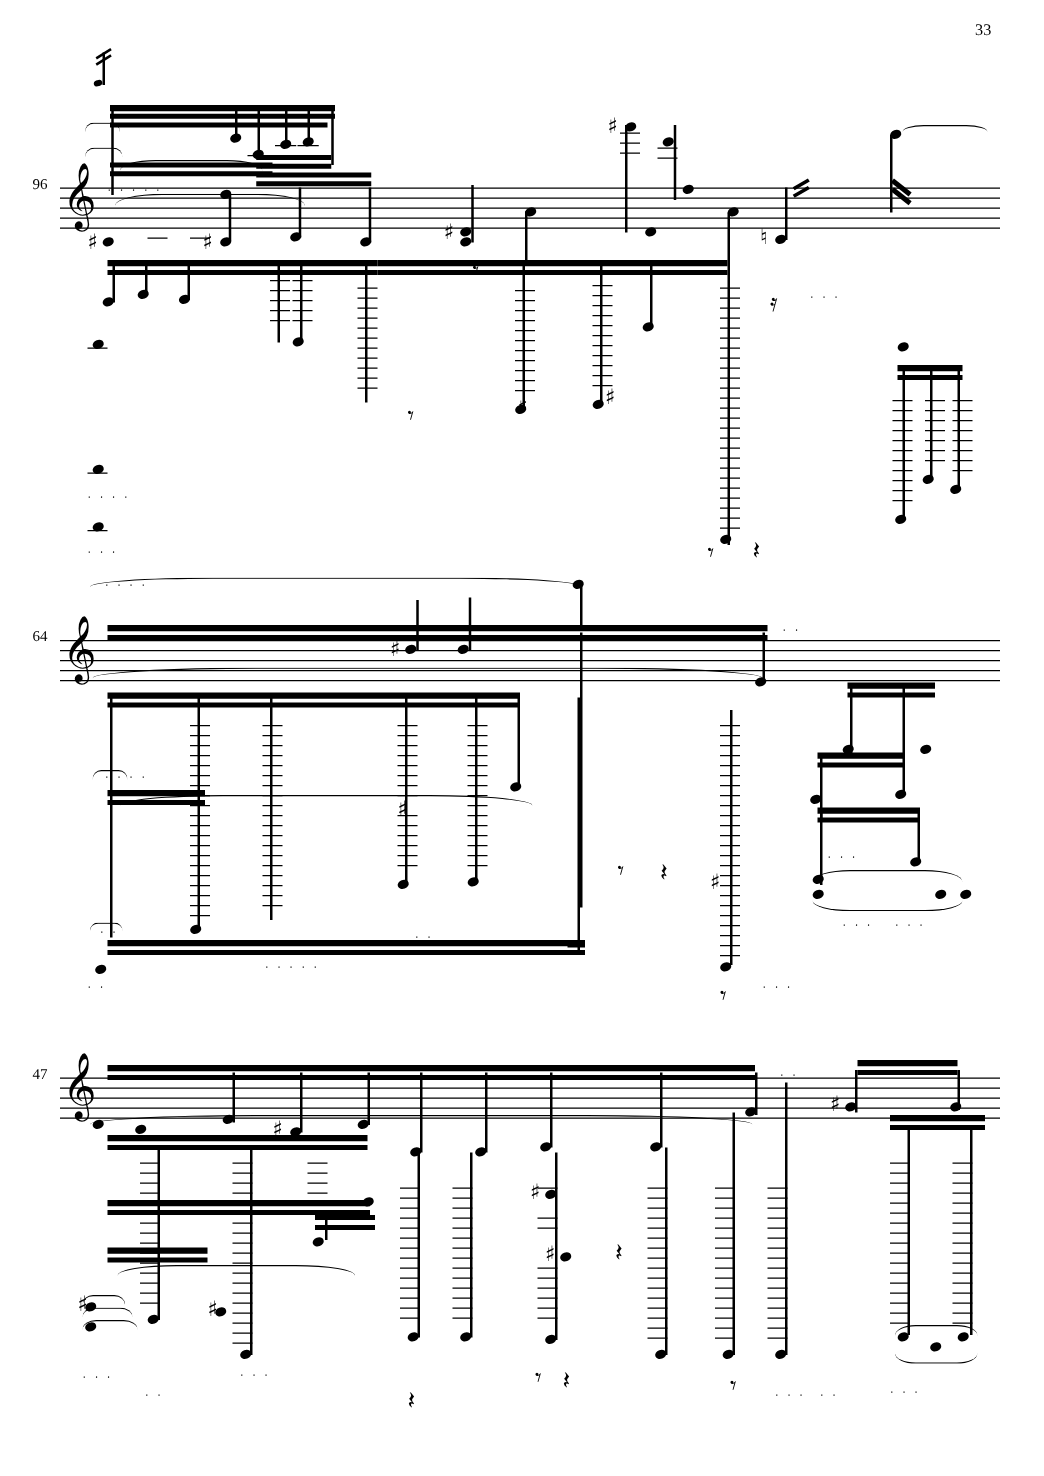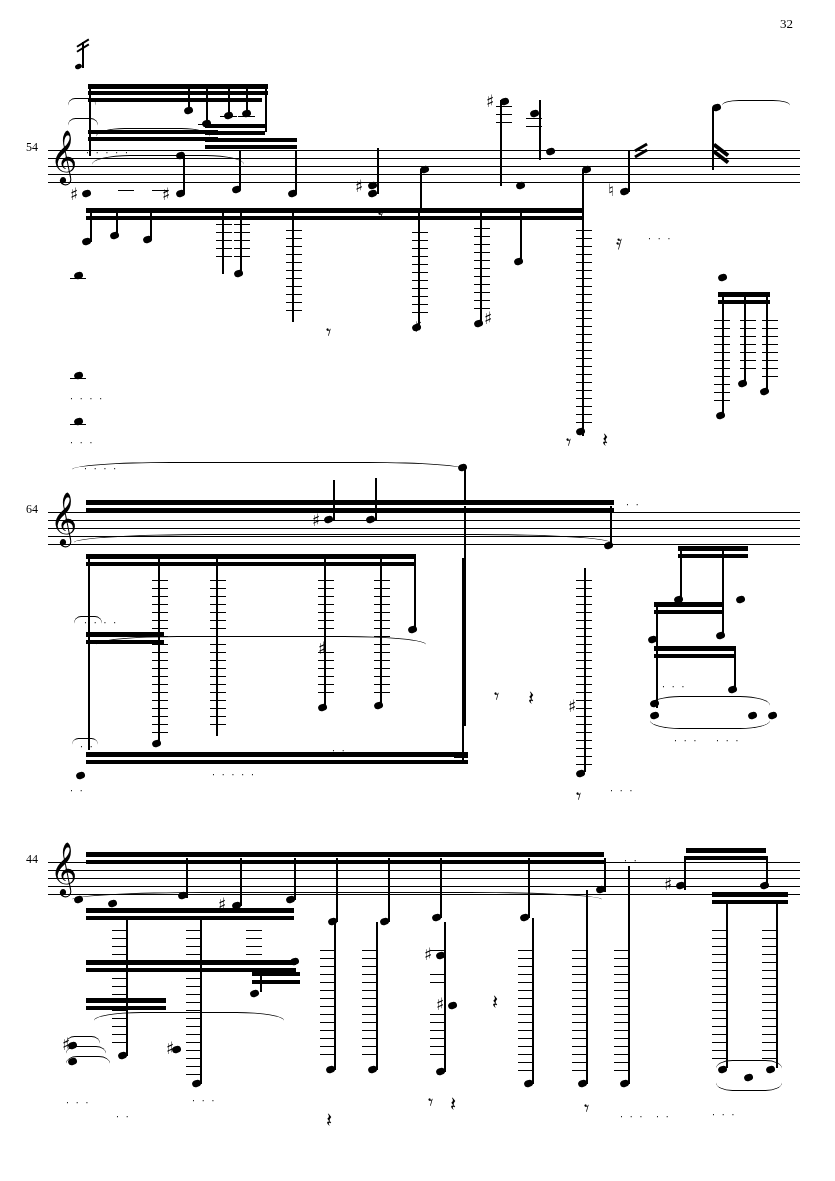--- a/index.html
+++ b/index.html
@@ -115,24 +115,24 @@
     font-size: 9px;
     letter-spacing: 2px;
     font-family: "DejaVu Sans", sans-serif;
   }
 </style>
 </head>
 <body>
 
 <div id="page">
 
-  <div class="page-number">32</div>
+  <div class="page-number">33</div>
 
   <div class="system" style="top:0;height:450px;">
-    <div class="measure-number" style="left:26px;top:140px;">54</div>
+    <div class="measure-number" style="left:26px;top:140px;">96</div>
 
     <div class="staff" style="top:150px;">
       <div class="staff-line" style="top:0px;left:48px;width:752px;"></div>
       <div class="staff-line" style="top:8px;left:48px;width:752px;"></div>
       <div class="staff-line" style="top:16px;left:48px;width:752px;"></div>
       <div class="staff-line" style="top:24px;left:48px;width:752px;"></div>
       <div class="staff-line" style="top:32px;left:48px;width:752px;"></div>
     </div>
     <div class="clef" style="left:50px;top:133px;">𝄞</div>
 
@@ -578,21 +578,21 @@
     <div class="rest" style="left:494px;top:236px;">𝄾</div>
     <div class="rest" style="left:528px;top:238px;">𝄽</div>
     <div class="rest" style="left:576px;top:336px;">𝄾</div>
     <div class="flagdots" style="left:610px;top:336px;">· · ·</div>
     <div class="flagdots" style="left:212px;top:320px;">· · · · ·</div>
     <div class="flagdots" style="left:332px;top:296px;">· ·</div>
     <div class="flagdots" style="left:626px;top:50px;">· ·</div>
   </div>
 
   <div class="system" style="top:830px;height:350px;">
-    <div class="measure-number" style="left:26px;top:22px;">44</div>
+    <div class="measure-number" style="left:26px;top:22px;">47</div>
 
     <div class="staff" style="top:32px;">
       <div class="staff-line" style="top:0px;left:48px;width:752px;"></div>
       <div class="staff-line" style="top:8px;left:48px;width:752px;"></div>
       <div class="staff-line" style="top:16px;left:48px;width:752px;"></div>
       <div class="staff-line" style="top:24px;left:48px;width:752px;"></div>
       <div class="staff-line" style="top:32px;left:48px;width:752px;"></div>
     </div>
     <div class="clef" style="left:50px;top:15px;">𝄞</div>
 

